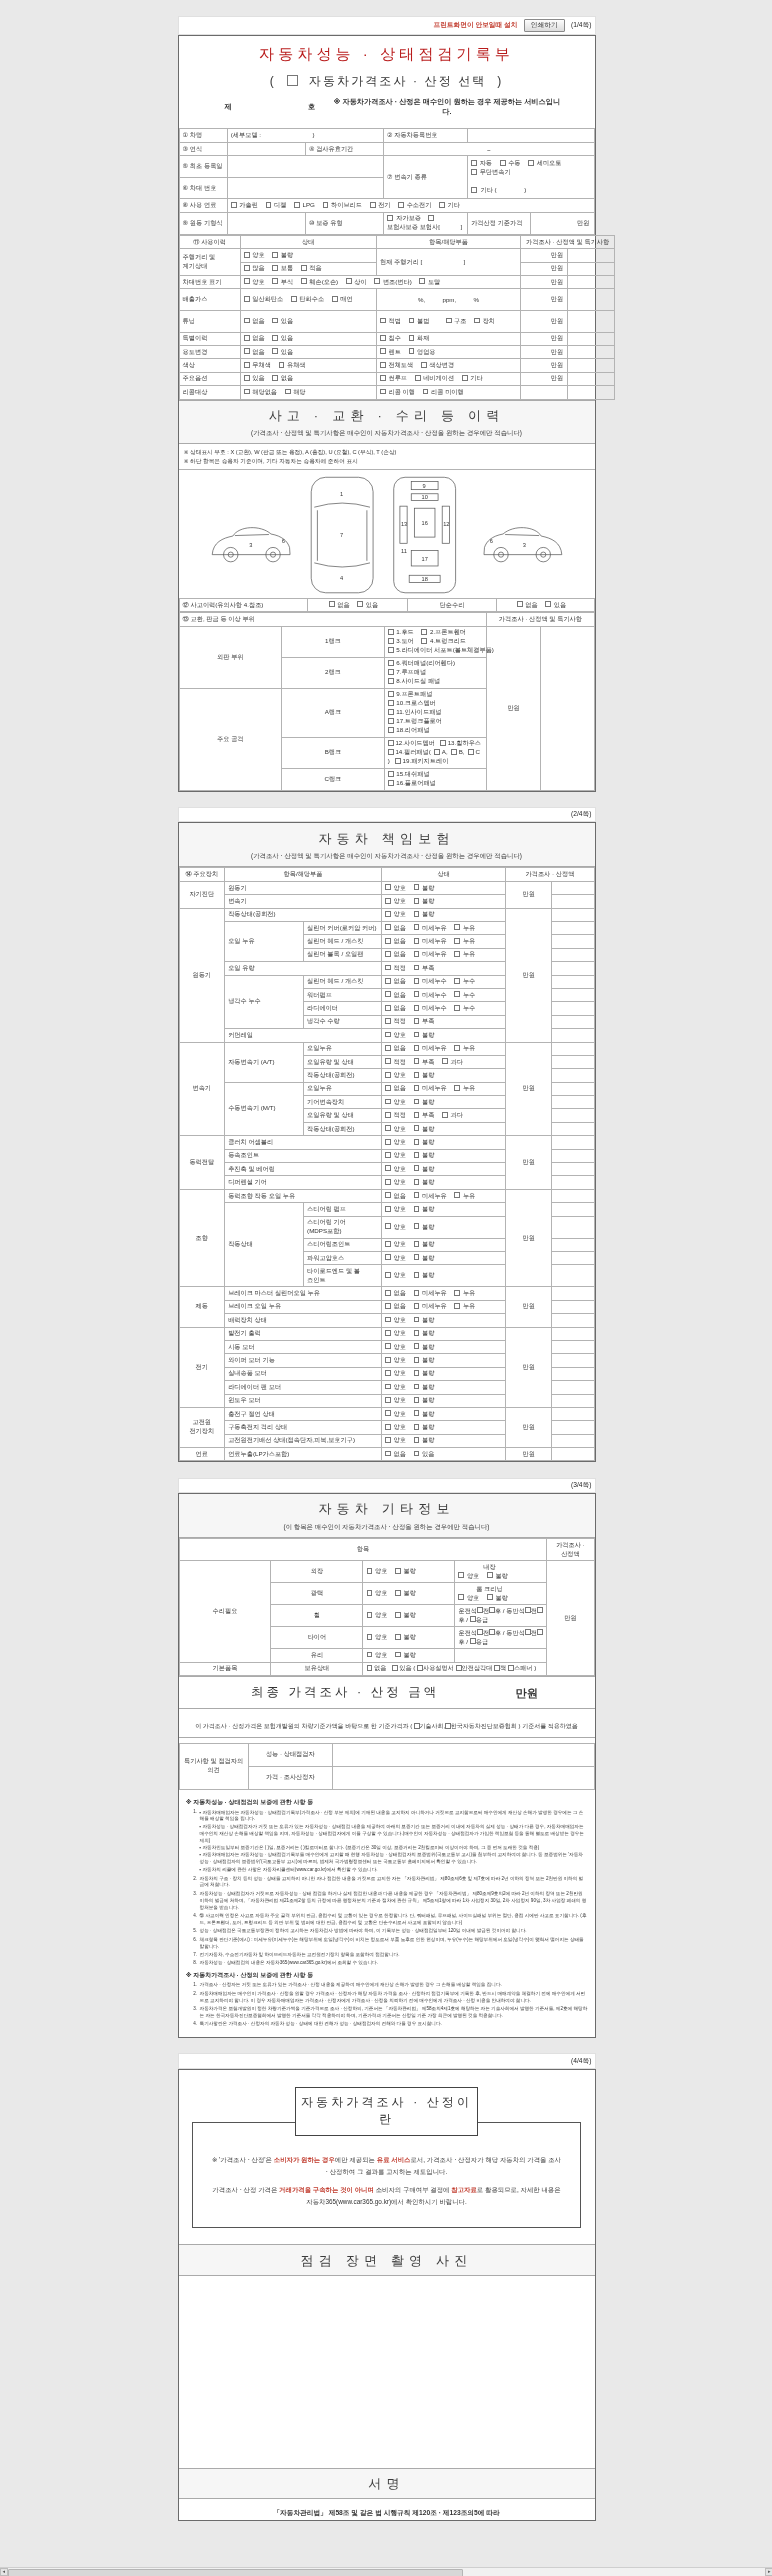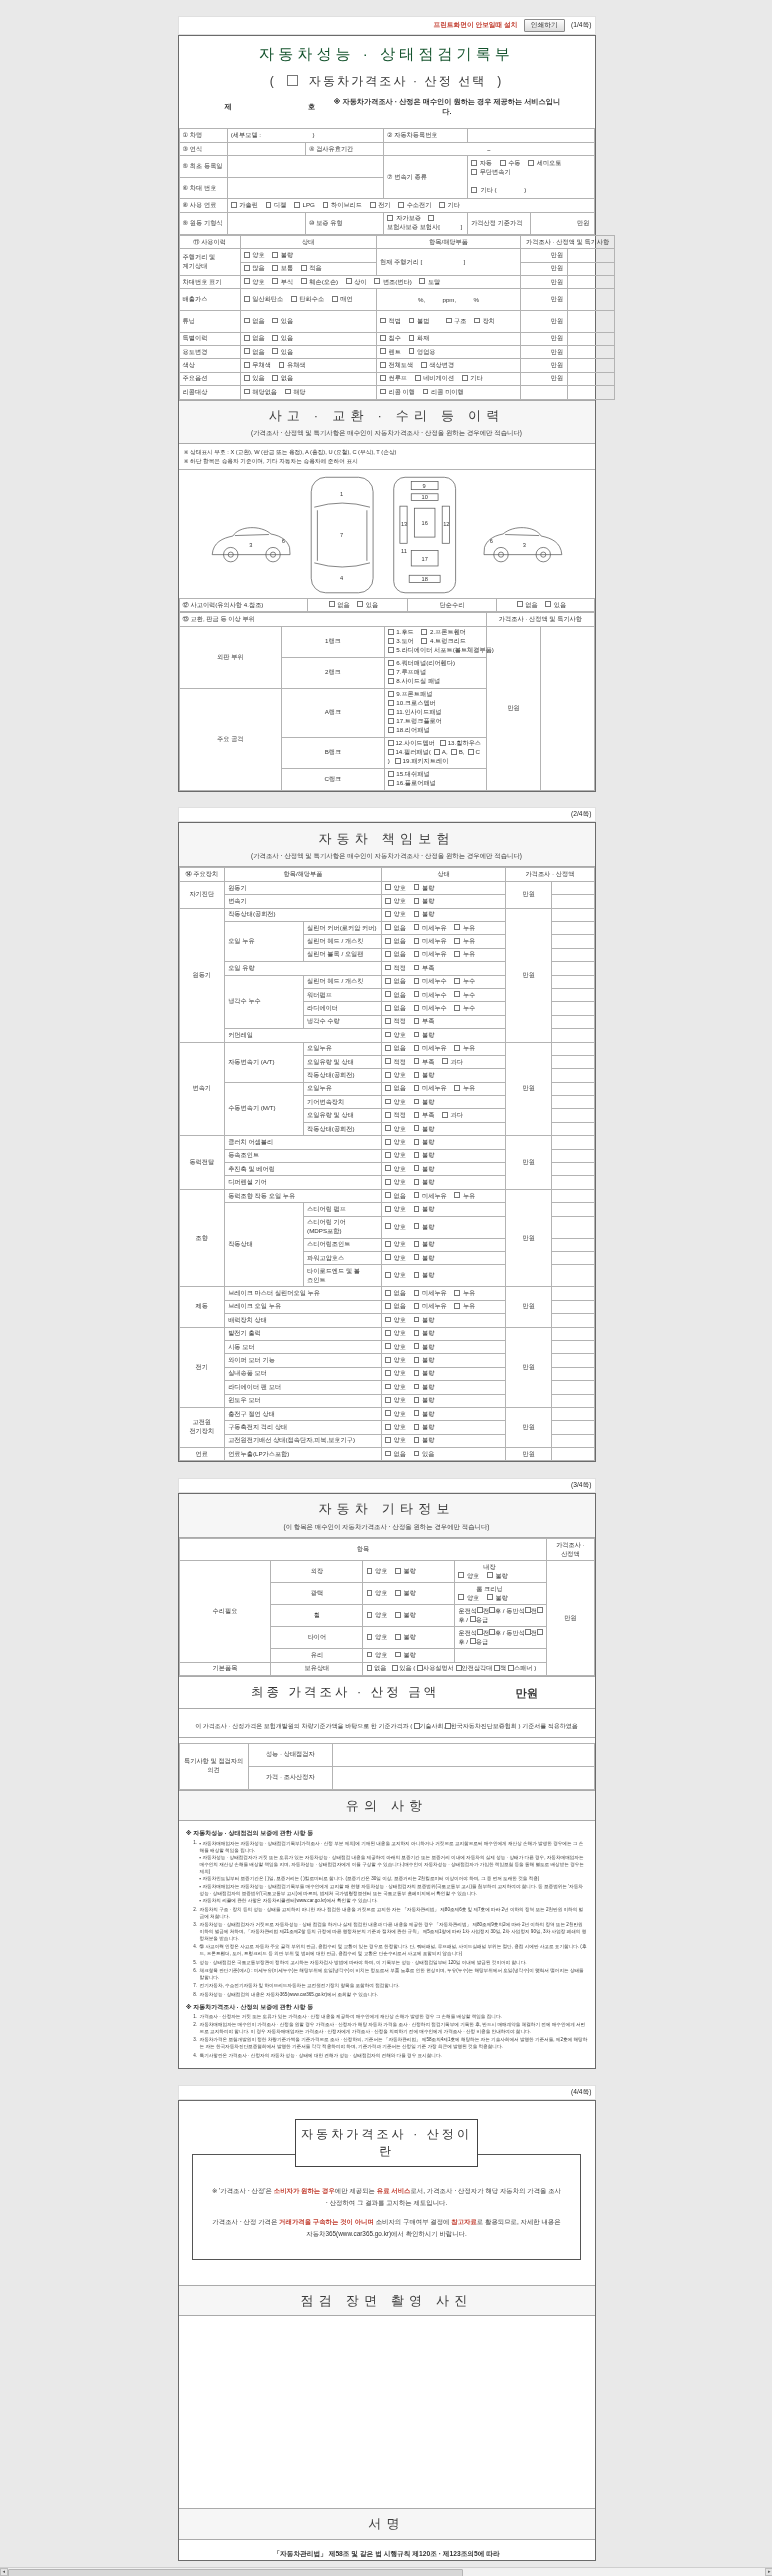--- a/index.html
+++ b/index.html
@@ -5,21 +5,21 @@
   html,body{margin:0;padding:0;}
   body{width:773px;height:2576px;background:#e9e9e9;font-family:"Liberation Sans","DejaVu Sans",sans-serif;color:#333;overflow:hidden;position:relative;}
   .paper-col{width:418px;margin:0 auto;padding-top:15.5px;}
   .strip{background:#fff;border:0.5px solid #e0e0e0;display:flex;align-items:center;justify-content:flex-end;gap:6.2px;padding:2.1px 3.1px;font-size:6.7px;margin-top:15.5px;}
   .strip:first-child{margin-top:0;}
   .note-red{color:#c0392b;font-weight:bold;font-size:6.7px;}
   .btn{background:linear-gradient(#fdfdfd,#dcdcdc);border:0.5px solid #8a8a8a;border-radius:1px;padding:1px 6.2px;font-size:6.7px;color:#222;cursor:pointer;}
   .marker{font-size:6.7px;color:#222;}
   .pagebox{background:#fff;border:1px solid #6b6b6b;}
   .doc-head{text-align:center;padding:9.3px 0 3.1px;}
-  .doc-title{font-size:15px;letter-spacing:4.1px;color:#14532d;}
+  .doc-title{font-size:15px;letter-spacing:4.1px;color:#b91c1c;}
   .doc-sub{font-size:12px;letter-spacing:2.1px;margin-top:3.1px;}
   .doc-no{display:flex;align-items:center;font-size:7.2px;font-weight:bold;margin:7.2px 31px 8.2px 46px;}
   .doc-no .gap{width:77px;}
   .doc-no .svc{margin-left:15px;}
   .sec{background:#f6f6f6;border-top:0.5px solid #aaa;border-bottom:0.5px solid #aaa;text-align:center;padding:6.2px 0 5.2px;}
   .sec .t{font-size:13px;letter-spacing:5.2px;color:#3c3c3c;}
   .sec .s{font-size:6.4px;margin-top:4.6px;color:#333;letter-spacing:0;}
   table{width:100%;border-collapse:collapse;table-layout:fixed;}
   td,th{border:0.5px solid #b3b3b3;font-size:6.2px;font-weight:normal;padding:1.5px 3.1px;vertical-align:middle;text-align:left;word-break:keep-all;}
   th.lbl,td.lbl{background:#fff;}
@@ -652,23 +652,20 @@
         <th class="lbl ctr" style="width:77px">성능 · 상태점검자</th>
         <td></td>
       </tr>
       <tr style="height:23px">
         <th class="lbl ctr">가격 · 조사산정자</th>
         <td></td>
       </tr>
     </tbody>
       </table>
 
-    <div class="sec">
-      <div class="t">유의 사항</div>
-    </div>
     <div class="note-wrap">
       <div class="note-title">※ 자동차성능 · 상태점검의 보증에 관한 사항 등</div>
       <div>
           <div class="note-item">
             <span class="note-no">1.</span>
             <span class="note-body">
               <div class="note-bullet">▪ 자동차매매업자는 자동차성능 · 상태점검기록부(가격조사 · 산정 부분 제외)에 기재된 내용을 고지하지 아니하거나 거짓으로 고지함으로써 매수인에게 재산상 손해가 발생한 경우에는 그 손해를 배상할 책임을 집니다.</div>
               <div class="note-bullet">▪ 자동차성능 · 상태점검자가 거짓 또는 오류가 있는 자동차성능 · 상태점검 내용을 제공하여 아래의 보증기간 또는 보증거리 이내에 자동차의 실제 성능 · 상태가 다른 경우, 자동차매매업자는 매수인의 재산상 손해를 배상할 책임을 지며, 자동차성능 · 상태점검자에게 이를 구상할 수 있습니다.(매수인이 자동차성능 · 상태점검자가 가입한 책임보험 등을 통해 별도로 배상받는 경우는 제외)</div>
               <div class="note-bullet">▪ 자동차인도일부터 보증기간은 (      )일, 보증거리는 (      )킬로미터로 합니다. (보증기간은 30일 이상, 보증거리는 2천킬로미터 이상이어야 하며, 그 중 먼저 도래한 것을 적용)</div>
               <div class="note-bullet">▪ 자동차매매업자는 자동차성능 · 상태점검기록부를 매수인에게 고지할 때 현행 자동차성능 · 상태점검자의 보증범위(국토교통부 고시)를 첨부하여 고지하여야 합니다. 동 보증범위는 '자동차성능 · 상태점검자의 보증범위'(국토교통부 고시)에 따르며, 법제처 국가법령정보센터 또는 국토교통부 홈페이지에서 확인할 수 있습니다.</div>
@@ -729,21 +726,21 @@
   <div class="strip">
     <span class="marker">(4/4쪽)</span>
   </div>
   <div class="pagebox">
     <div class="title-box">자동차가격조사 · 산정이란</div>
     <div class="expl-box">
       <p><span>※ '가격조사 · 산정'은 </span><span class="red">소비자가 원하는 경우</span><span>에만 제공되는 </span><span class="red">유료 서비스</span><span>로서, 가격조사 · 산정자가 해당 자동차의 가격을 조사 · 산정하여 그 결과를 고지하는 제도입니다.</span></p>
       <p><span>가격조사 · 산정 가격은 </span><span class="red">거래가격을 구속하는 것이 아니며</span><span> 소비자의 구매여부 결정에 </span><span class="red">참고자료</span><span>로 활용되므로, 자세한 내용은 자동차365(www.car365.go.kr)에서 확인하시기 바랍니다.</span></p>
     </div>
 
-    <div class="sec" style="margin-top:25px">
+    <div class="sec" style="margin-top:16px">
       <div class="t">점검 장면 촬영 사진</div>
     </div>
     <div class="photo-blank"></div>
 
     <div class="sec">
       <div class="t">서명</div>
     </div>
     <div>
       <div class="sign-stmt">
         <div>「자동차관리법」 제58조 및 같은 법 시행규칙 제120조 · 제123조의5에 따라</div>

